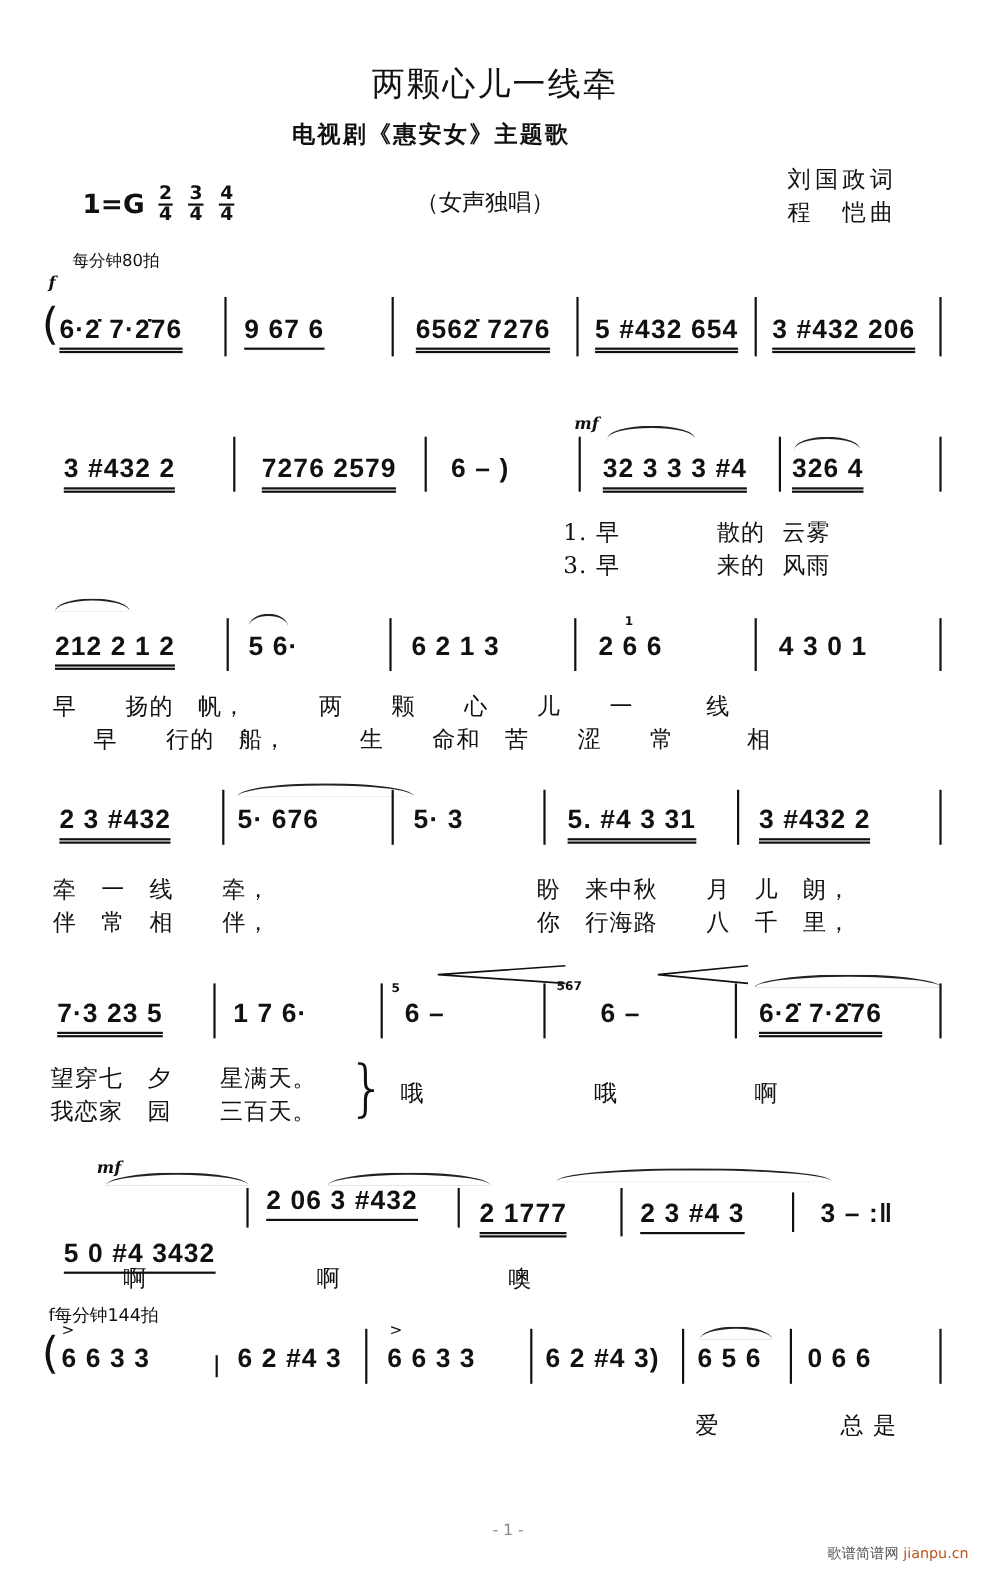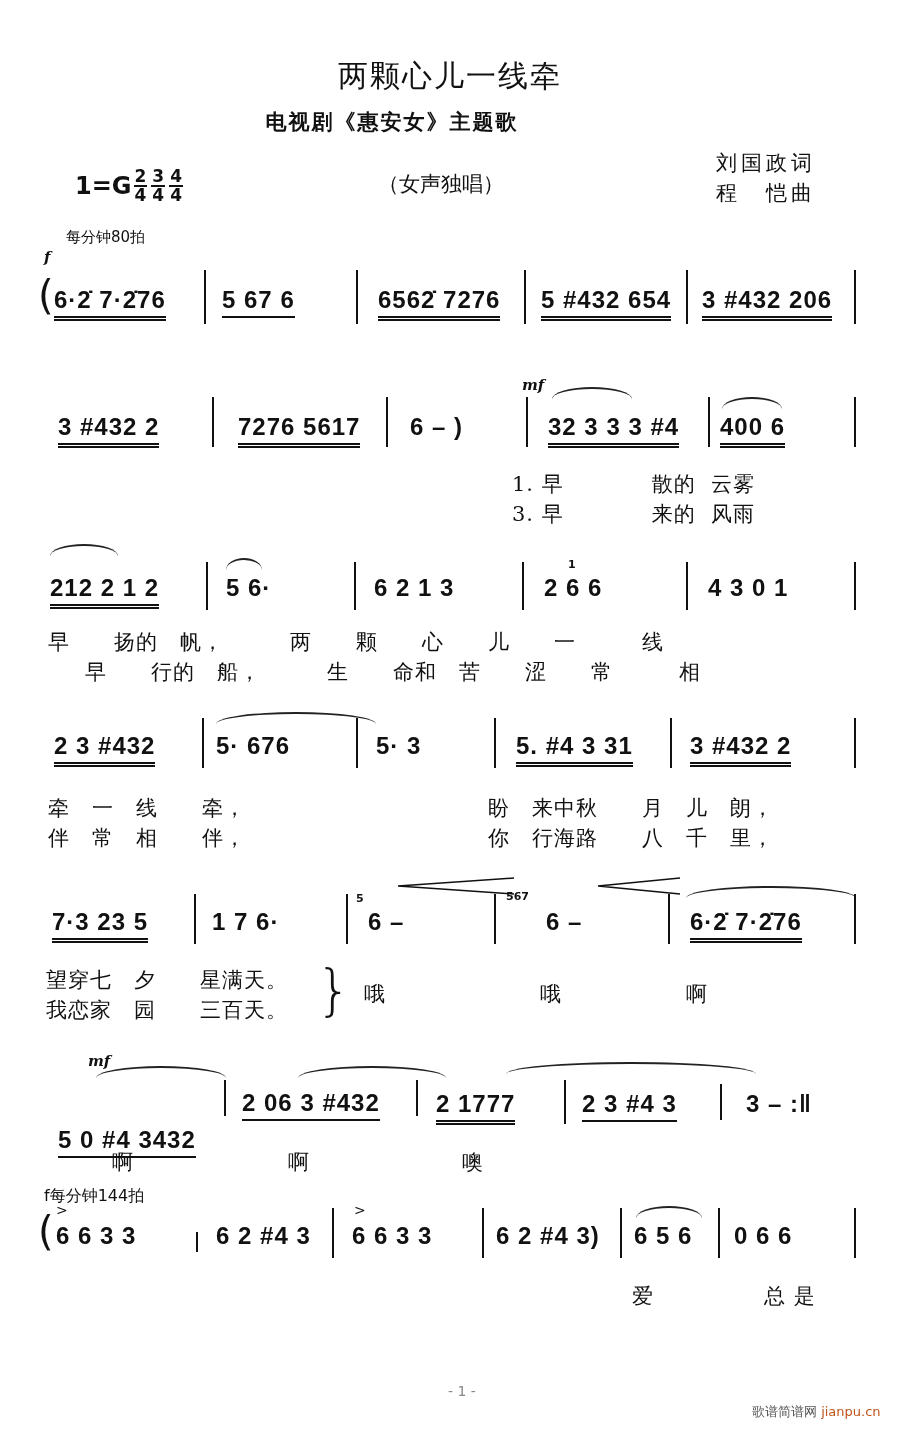--- a/index.html
+++ b/index.html
@@ -3,21 +3,21 @@
 <meta charset="utf-8">
 <style>
   html, body { margin: 0; padding: 0; }
   body {
     width: 900px; height: 1431px; background: #ffffff; position: relative;
     font-family: "DejaVu Sans", sans-serif; color: #111; overflow: hidden;
   }
   .abs { position: absolute; }
   .title { left: 0; width: 900px; top: 56px; text-align: center; font-size: 30px; font-family: "DejaVu Serif", serif; letter-spacing: 2px; }
   .subtitle { left: 0; width: 784px; top: 108px; text-align: center; font-size: 21px; font-weight: bold; letter-spacing: 2px; }
-  .key { left: 75px; top: 168px; font-size: 24px; font-weight: bold; display: flex; align-items: center; }
+  .key { left: 75px; top: 168px; font-size: 24px; font-weight: bold; display: flex; align-items: center; gap: 10px; }
   .frac { display: inline-flex; flex-direction: column; align-items: center; font-size: 17px; line-height: 17px; margin: 0 2px; }
   .frac span.num { border-bottom: 2px solid #111; padding: 0 1px; }
   .perf { left: 378px; top: 170px; font-size: 21px; }
   .credits { left: 716px; top: 148px; font-size: 21px; line-height: 30px; letter-spacing: 4px; }
   .tempo { left: 66px; top: 228px; font-size: 15px; }
   .dyn { font-family: "DejaVu Serif", serif; font-style: italic; font-weight: bold; font-size: 15px; }
   .staff { left: 36px; width: 826px; height: 90px; }
   .bar { position: absolute; width: 2px; background: #111; }
   .meas { position: absolute; font-size: 24px; font-weight: bold; font-family: "Liberation Sans", sans-serif; white-space: nowrap; letter-spacing: 1px; }
   .ul { border-bottom: 2px solid #111; padding-bottom: 2px; }
@@ -54,43 +54,43 @@
   <div>刘国政词</div>
   <div>程　恺曲</div>
 </div>
 <div class="abs tempo">每分钟80拍</div>
 <div class="abs dyn" style="left:44px;top:248px;">f</div>
 
 <div class="abs staff" style="top:268px;">
   <span class="paren" style="left:2px;top:4px;">(</span>
   <span class="meas uul" style="left:18px;top:18px;">6·2̇  7·2̇76</span>
   <div class="bar" style="left:168px;top:2px;height:54px;"></div>
-  <span class="meas ul" style="left:186px;top:18px;">5  67  6</span>
+  <span class="meas ul" style="left:186px;top:18px;">9  67  6</span>
   <div class="bar" style="left:320px;top:2px;height:54px;"></div>
   <span class="meas uul" style="left:342px;top:18px;">6562̇  7276</span>
   <div class="bar" style="left:488px;top:2px;height:54px;"></div>
   <span class="meas uul" style="left:505px;top:18px;text-align:center;">5 #432  654</span>
   <div class="bar" style="left:650px;top:2px;height:54px;"></div>
   <span class="meas uul" style="left:666px;top:18px;">3 #432  206</span>
   <div class="bar" style="left:818px;top:2px;height:54px;"></div>
 </div>
 
 <div class="abs dyn" style="left:522px;top:376px;">mf</div>
 <div class="abs staff" style="top:395px;">
   <span class="meas uul" style="left:22px;top:18px;">3 #432  2</span>
   <div class="bar" style="left:176px;top:2px;height:50px;"></div>
-  <span class="meas uul" style="left:202px;top:18px;">7276  5617</span>
+  <span class="meas uul" style="left:202px;top:18px;">7276  2579</span>
   <div class="bar" style="left:350px;top:2px;height:50px;"></div>
   <span class="meas" style="left:374px;top:18px;">6    –  )</span>
   <div class="bar" style="left:490px;top:2px;height:50px;"></div>
   <div class="slur" style="left:516px;top:-8px;width:80px;"></div>
   <span class="meas uul" style="left:512px;top:18px;">32  3  3  3 #4</span>
   <div class="bar" style="left:672px;top:2px;height:50px;"></div>
   <div class="slur" style="left:686px;top:2px;width:60px;"></div>
-  <span class="meas uul" style="left:684px;top:18px;">400  6</span>
+  <span class="meas uul" style="left:684px;top:18px;">326  4</span>
   <div class="bar" style="left:818px;top:2px;height:50px;"></div>
 </div>
 <div class="lyr" style="left:512px;top:470px;">1. 早　　　　散的  云雾</div>
 <div class="lyr" style="left:512px;top:500px;">3. 早　　　　来的  风雨</div>
 
 <div class="abs staff" style="top:560px;">
   <div class="slur" style="left:14px;top:-16px;width:68px;"></div>
   <span class="meas uul" style="left:14px;top:14px;">212  2 1 2</span>
   <div class="bar" style="left:170px;top:2px;height:48px;"></div>
   <div class="slur" style="left:190px;top:-2px;width:36px;"></div>
@@ -150,21 +150,21 @@
 <div class="lyr" style="left:364px;top:980px;">哦</div>
 <div class="lyr" style="left:540px;top:980px;">哦</div>
 <div class="lyr" style="left:686px;top:980px;">啊</div>
 
 <div class="abs dyn" style="left:88px;top:1052px;">mf</div>
 <div class="abs staff" style="top:1072px;">
   <div class="slur" style="left:60px;top:-6px;width:130px;"></div>
   <span class="meas ul" style="left:22px;top:18px;margin-top:36px;">5  0 #4  3432</span>
   <div class="bar" style="left:188px;top:8px;height:36px;"></div>
   <div class="slur" style="left:262px;top:-6px;width:148px;"></div>
-  <span class="meas ul" style="left:206px;top:17px;">2  06  3 #432</span>
+  <span class="meas ul" style="left:206px;top:6px;">2  06  3 #432</span>
   <div class="bar" style="left:380px;top:8px;height:36px;"></div>
   <div class="slur" style="left:470px;top:-10px;width:250px;"></div>
   <span class="meas uul" style="left:400px;top:18px;">2      1777</span>
   <div class="bar" style="left:528px;top:8px;height:44px;"></div>
   <span class="meas ul" style="left:546px;top:18px;">2  3 #4  3</span>
   <div class="bar" style="left:684px;top:12px;height:36px;"></div>
   <span class="meas" style="left:710px;top:18px;">3    –  :‖</span>
 </div>
 <div class="lyr" style="left:112px;top:1148px;">啊</div>
 <div class="lyr" style="left:288px;top:1148px;">啊</div>

